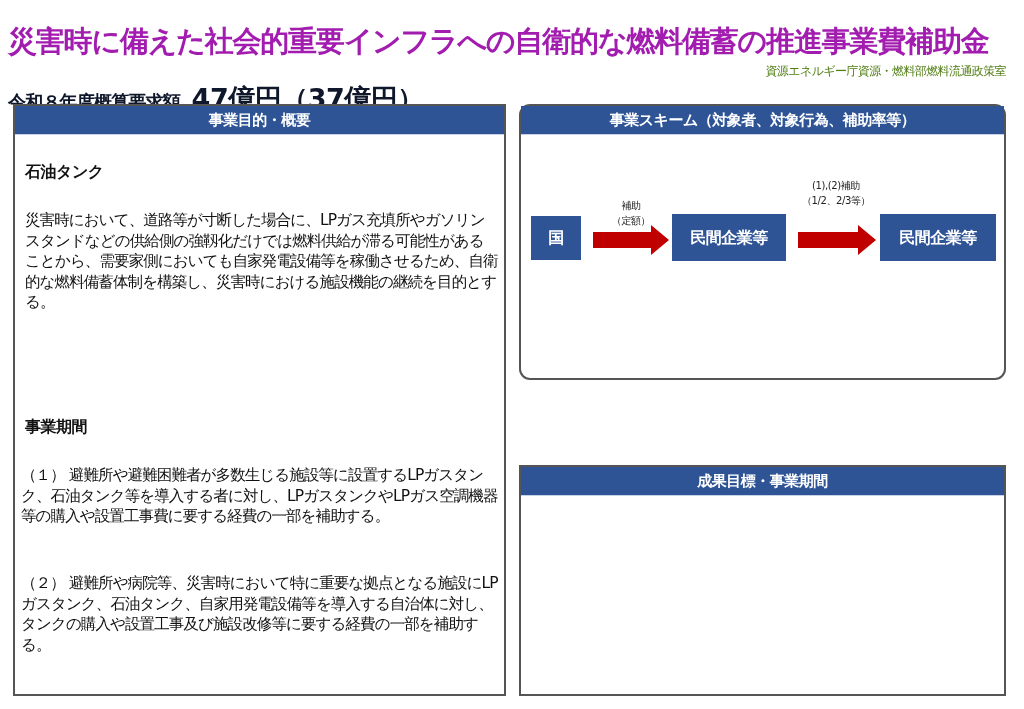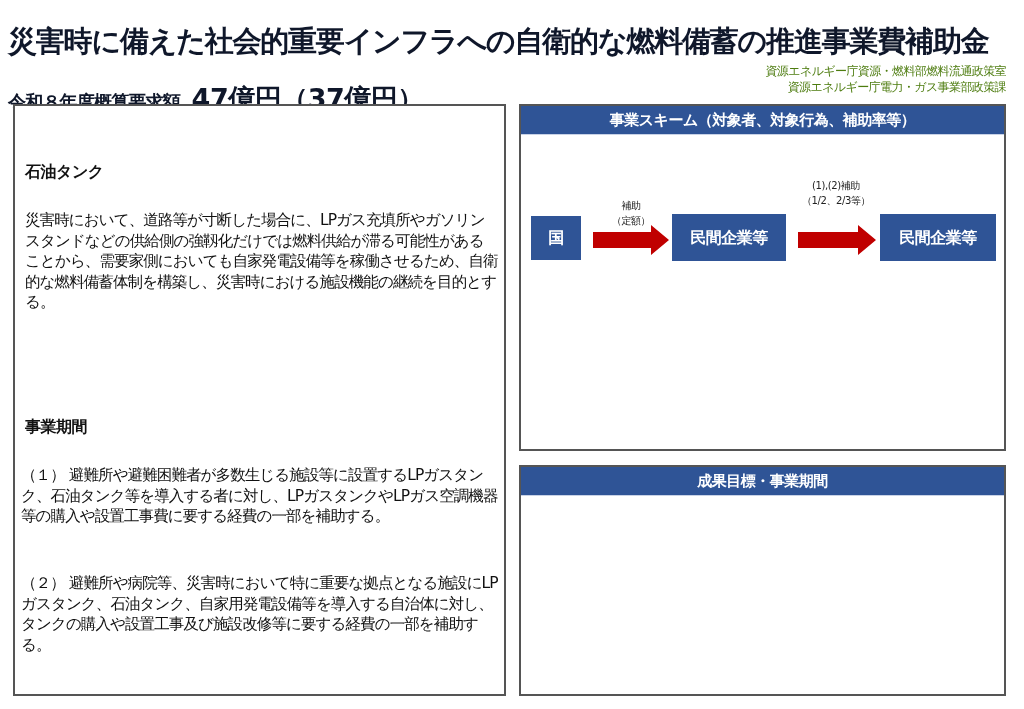--- a/index.html
+++ b/index.html
@@ -1,21 +1,21 @@
 <!DOCTYPE html>
 <html><head>
 <meta charset="utf-8">
 <style>
   * { box-sizing: border-box; margin: 0; padding: 0; }
   html, body { width: 1024px; height: 709px; background: #ffffff; overflow: hidden; }
   body { position: relative; font-family: "DejaVu Sans", "Liberation Sans", sans-serif; color: #111; }
 
   .title {
     position: absolute; left: 8px; top: 22px;
-    font-size: 29px; font-weight: bold; letter-spacing: -1.2px; white-space: nowrap; color: #0f172a;
+    font-size: 29px; font-weight: bold; letter-spacing: -1.2px; white-space: nowrap; color: #a21caf;
   }
   .budget {
     position: absolute; left: 8px; top: 62px; white-space: nowrap; color: #0f172a;
     font-weight: bold;
     margin-top: 19px;
   }
   .budget .label { font-size: 18px; letter-spacing: -0.8px; }
   .budget .amount { font-size: 27px; margin-left: 6px; letter-spacing: -0.5px; }
   .dept {
     position: absolute; right: 18px; top: 63px; text-align: right;
@@ -24,21 +24,21 @@
 
   .panel {
     position: absolute; border: 2px solid #555; background: #fff;
   }
   .panel-header {
     background: #2f5496; color: #fff; font-weight: bold; text-align: center;
     font-size: 15px; letter-spacing: -0.5px;
     height: 29px; line-height: 29px; border-bottom: 1px solid #c8d2e6;
   }
   #left { left: 13px; top: 104px; width: 493px; height: 592px; }
-  #scheme { left: 519px; top: 104px; width: 487px; height: 347px; }
+  #scheme { left: 519px; top: 104px; width: 487px; height: 276px; border-radius: 11px; }
   #goal { left: 519px; top: 465px; width: 487px; height: 231px; }
 
   .body-text { font-size: 15.5px; line-height: 20.5px; letter-spacing: -0.9px; color: #111; }
   .sub-heading { position: absolute; left: 10px; font-size: 16px; font-weight: bold; letter-spacing: -0.5px; }
 
   #purpose-heading { top: 56px; }
   #purpose-text { position: absolute; left: 10px; right: 6px; top: 104px; }
   #overview-heading { top: 311px; }
   #overview-1 { position: absolute; left: 6px; right: 6px; top: 359px; }
   #overview-2 { position: absolute; left: 6px; right: 6px; top: 467px; }
@@ -66,24 +66,24 @@
 
 <div class="title">災害時に備えた社会的重要インフラへの自衛的な燃料備蓄の推進事業費補助金</div>
 
 <div class="budget">
   <span class="label">令和８年度概算要求額</span>
   <span class="amount">47億円（37億円）</span>
 </div>
 
 <div class="dept">
   <div>資源エネルギー庁資源・燃料部燃料流通政策室</div>
-  <div>資源エネルギー庁電力・ガス事業部政策課</div>
 </div>
 
 <div class="panel" id="left">
+  <div class="panel-header">事業目的・概要</div>
   <div class="sub-heading" id="purpose-heading">石油タンク</div>
   <div class="body-text" id="purpose-text">災害時において、道路等が寸断した場合に、LPガス充填所やガソリンスタンドなどの供給側の強靱化だけでは燃料供給が滞る可能性があることから、需要家側においても自家発電設備等を稼働させるため、自衛的な燃料備蓄体制を構築し、災害時における施設機能の継続を目的とする。</div>
   <div class="sub-heading" id="overview-heading">事業期間</div>
   <div class="body-text" id="overview-1">（１） 避難所や避難困難者が多数生じる施設等に設置するLPガスタンク、石油タンク等を導入する者に対し、LPガスタンクやLPガス空調機器等の購入や設置工事費に要する経費の一部を補助する。</div>
   <div class="body-text" id="overview-2">（２） 避難所や病院等、災害時において特に重要な拠点となる施設にLPガスタンク、石油タンク、自家用発電設備等を導入する自治体に対し、タンクの購入や設置工事及び施設改修等に要する経費の一部を補助する。</div>
 </div>
 
 <div class="panel" id="scheme">
   <div class="panel-header">事業スキーム（対象者、対象行為、補助率等）</div>
 

